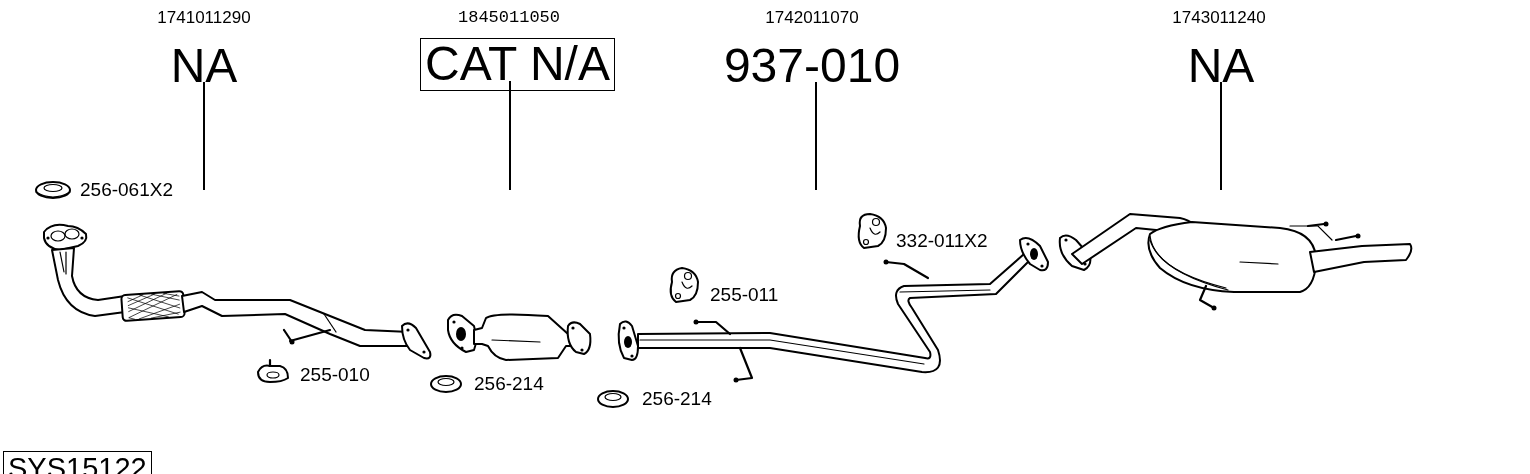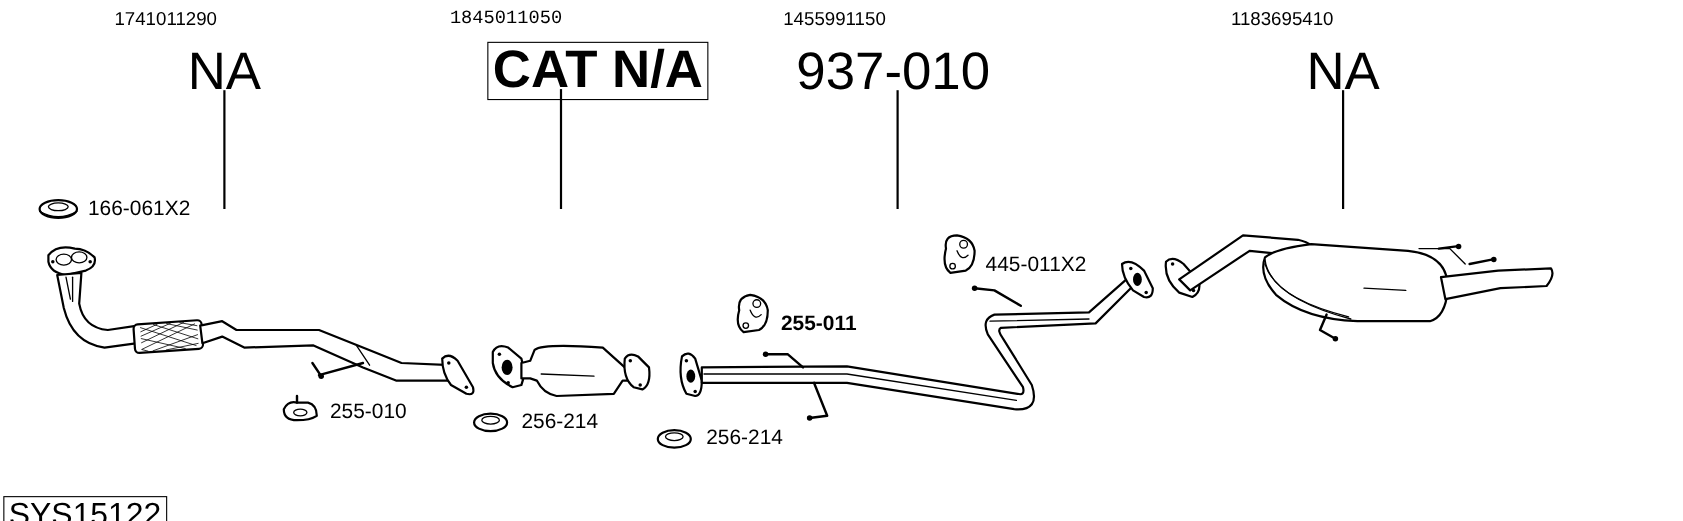--- a/index.html
+++ b/index.html
@@ -1,47 +1,47 @@
 <!DOCTYPE html>
 <html><head>
 <meta charset="utf-8">
 <style>
   html, body { margin:0; padding:0; background:#ffffff; }
   body { width:1530px; height:474px; position:relative; overflow:hidden;
          font-family:"Liberation Sans", sans-serif; color:#000; }
   .abs { position:absolute; }
-  .partno { font-size:17px; text-align:left; width:200px; }
+  .partno { font-size:17px; text-align:center; width:200px; }
   .biglabel { font-size:48px; text-align:center; line-height:1; white-space:nowrap; }
   .boxed { border:1.5px solid #000; padding:1px 4px 2px 4px; }
   .leader { width:1.5px; background:#000; }
   .acc-label { font-size:19px; white-space:nowrap; }
   .sys { font-size:29px; border:1.5px solid #000; padding:0 4px; line-height:32px; }
   svg { position:absolute; left:0; top:0; }
   .pipe { fill:#fff; stroke:#000; stroke-width:2; stroke-linejoin:round; stroke-linecap:round; }
   .thin { fill:none; stroke:#000; stroke-width:1.2; stroke-linecap:round; }
   .hanger { fill:none; stroke:#000; stroke-width:2.2; stroke-linecap:round; stroke-linejoin:round; }
 </style>
 </head>
 <body>
 
 <div class="abs partno" style="left:104px; top:8px;">1741011290</div>
 <div class="abs biglabel" style="left:104px; top:42px; width:200px;">NA</div>
 <div class="abs leader" style="left:203px; top:82px; height:108px;"></div>
 
 <div class="abs partno" style="left:409px; top:8px;font-family:Liberation Mono, monospace;">1845011050</div>
-<div class="abs" style="left:443px; top:38px;font-weight:bold;">
+<div class="abs" style="left:420px; top:38px;">
   <div class="biglabel boxed">CAT N/A</div>
 </div>
 <div class="abs leader" style="left:509px; top:81px; height:109px;"></div>
 
-<div class="abs partno" style="left:712px; top:8px;">1455991150</div>
+<div class="abs partno" style="left:712px; top:8px;">1742011070</div>
 <div class="abs biglabel" style="left:712px; top:42px; width:200px;">937-010</div>
 <div class="abs leader" style="left:815px; top:82px; height:108px;"></div>
 
-<div class="abs partno" style="left:1119px; top:8px;">1183695410</div>
+<div class="abs partno" style="left:1119px; top:8px;">1743011240</div>
 <div class="abs biglabel" style="left:1121px; top:42px; width:200px;">NA</div>
 <div class="abs leader" style="left:1220px; top:82px; height:108px;"></div>
 
 <svg width="1530" height="474" viewBox="0 0 1530 474">
 
   <g>
     <ellipse cx="53" cy="190" rx="17" ry="8" class="pipe"></ellipse>
     <ellipse cx="53" cy="188" rx="9" ry="3.5" class="thin"></ellipse>
     <path d="M36 192 Q53 202 70 192" class="thin"></path>
   </g>
@@ -150,22 +150,22 @@
     <circle cx="1214" cy="308" r="2.5" fill="#000"></circle>
     <path d="M1310 252 L1362 246 L1410 244 Q1414 250 1406 260 L1364 262 L1314 272 Z" class="pipe"></path>
     <path d="M1290 226 L1318 226 L1332 240" class="thin"></path>
     <path d="M1308 226 L1324 224" class="hanger"></path>
     <circle cx="1326" cy="224" r="2.5" fill="#000"></circle>
     <path d="M1336 240 L1356 236" class="hanger"></path>
     <circle cx="1358" cy="236" r="2.5" fill="#000"></circle>
   </g>
 </svg>
 
-<div class="abs acc-label" style="left:80px; top:179px;">166-061X2</div>
+<div class="abs acc-label" style="left:80px; top:179px;">256-061X2</div>
 <div class="abs acc-label" style="left:300px; top:364px;">255-010</div>
 <div class="abs acc-label" style="left:474px; top:373px;">256-214</div>
 <div class="abs acc-label" style="left:642px; top:388px;">256-214</div>
-<div class="abs acc-label" style="left:710px; top:284px;font-weight:bold;">255-011</div>
-<div class="abs acc-label" style="left:896px; top:230px;">445-011X2</div>
+<div class="abs acc-label" style="left:710px; top:284px;">255-011</div>
+<div class="abs acc-label" style="left:896px; top:230px;">332-011X2</div>
 
 <div class="abs" style="left:3px; top:431px;margin-top:20px;">
   <div class="sys">SYS15122</div>
 </div>
 
 </body></html>

